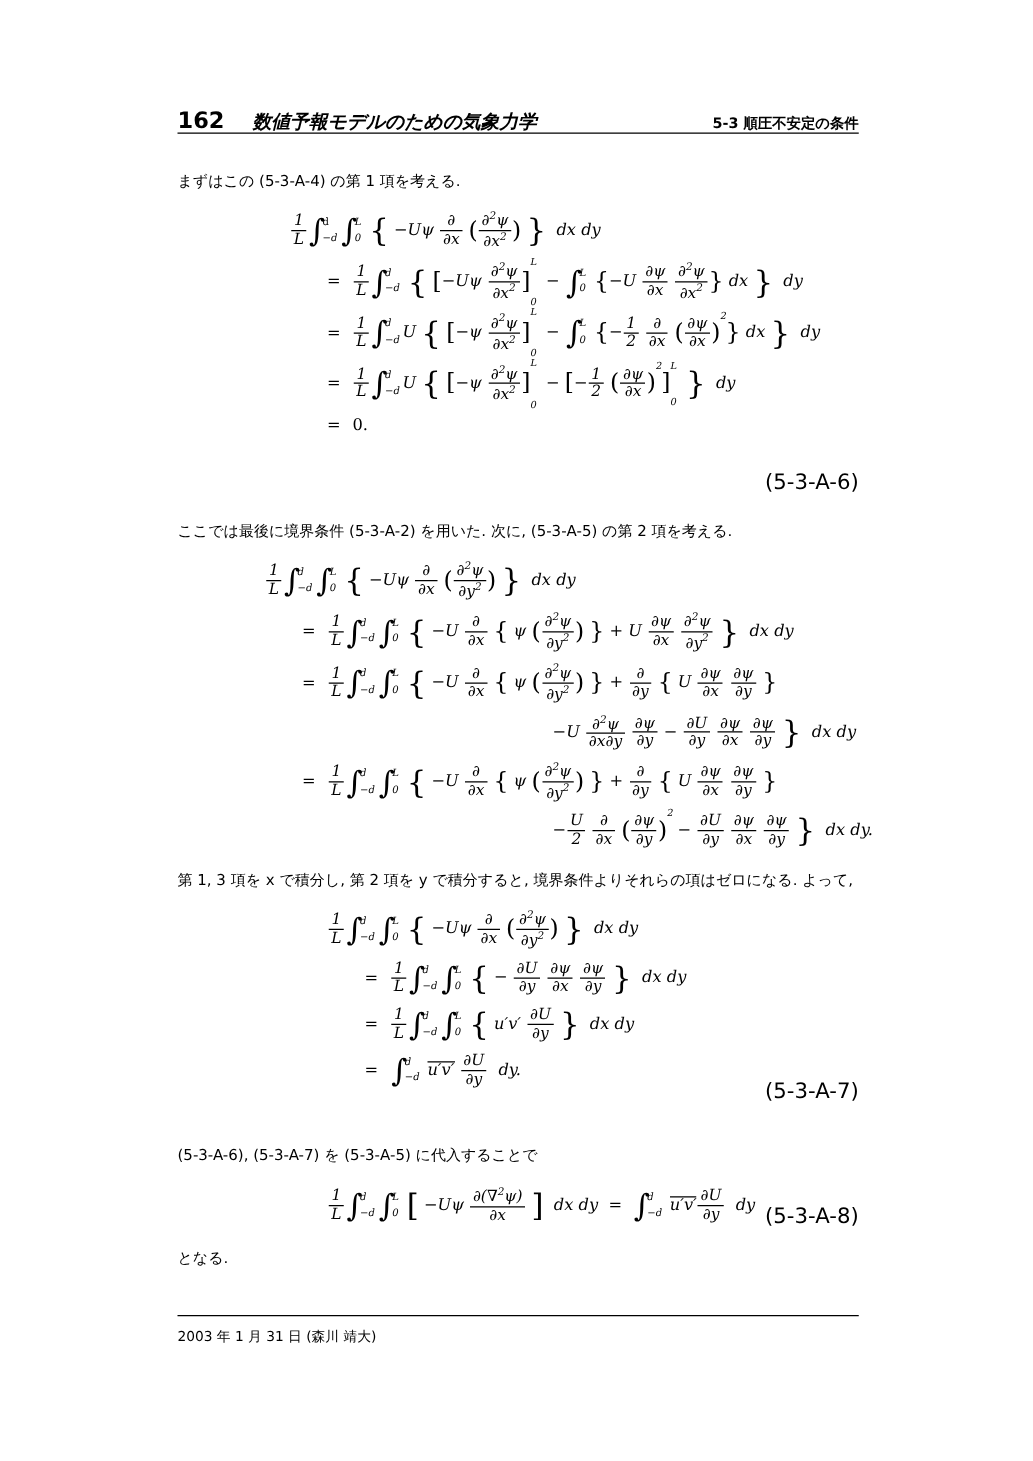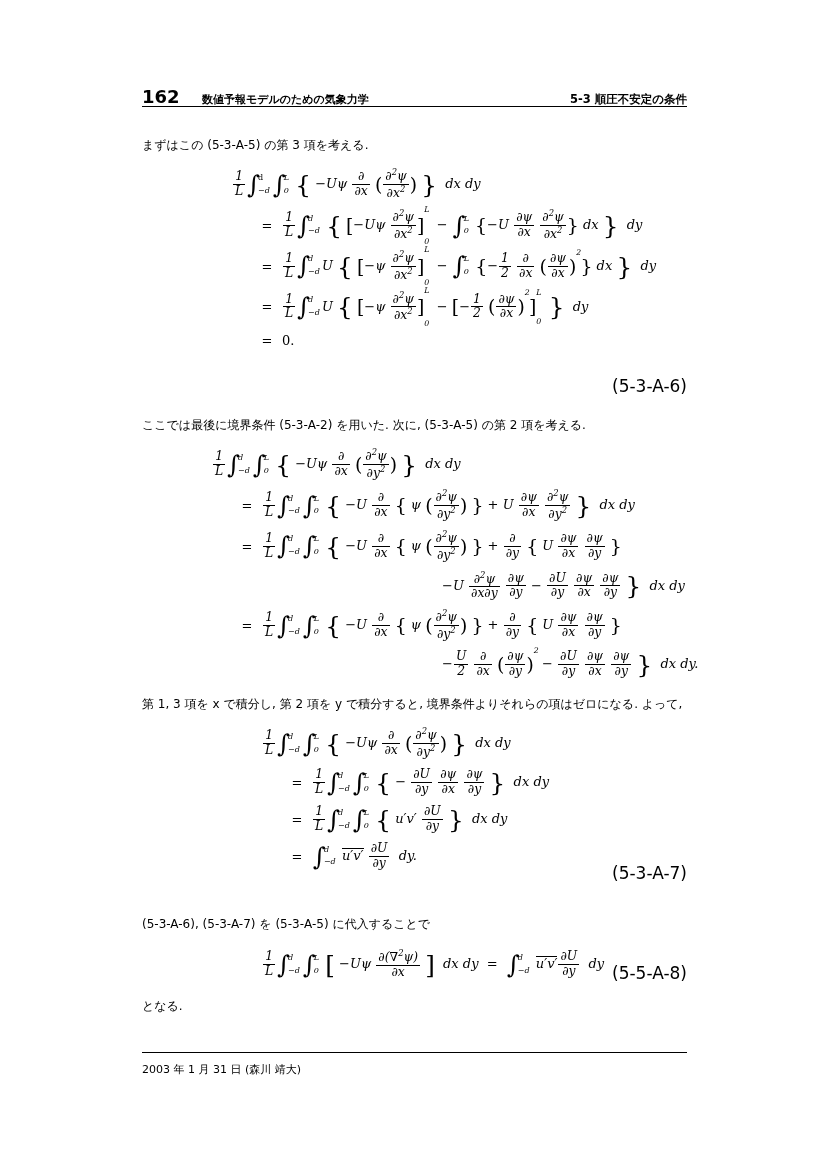--- a/index.html
+++ b/index.html
@@ -34,21 +34,22 @@
     font-family: "DejaVu Sans", sans-serif;
     font-weight: bold;
     font-size: 11.5px;
   }
   .header .pageno {
     width: 60px;
     font-size: 18px;
   }
   .header .booktitle {
     flex: 1;
-    font-size: 11px;
+    font-size: 15px;
+    font-style: italic;
   }
   .header .sectitle {
     text-align: right;
     font-size: 11.5px;
     white-space: nowrap;
   }
   .header-rule {
     position: absolute;
     left: 142px;
     top: 106px;
@@ -196,21 +197,21 @@
 
   <div class="header">
     <span class="pageno">162</span>
     <span class="booktitle">数値予報モデルのための気象力学</span>
     <span class="sectitle">5-3 順圧不安定の条件</span>
   </div>
   <div class="header-rule"></div>
 
   <div class="body-area">
 
-    <p class="para">まずはこの (5-3-A-5) の第 3 項を考える.</p>
+    <p class="para">まずはこの (5-3-A-4) の第 1 項を考える.</p>
 
     <div class="eqblock" style="margin-top:14px; height:236px;">
 
       <div class="eqrow" style="padding-left:90px;">
         <span class="rhs math">
           <span class="frac"><span class="num">1</span><span class="den">L</span></span><span class="intg"><span class="sym">∫</span><span class="lim"><span class="up mathup">d</span><span class="dn">−<span class="math">d</span></span></span></span><span class="intg"><span class="sym">∫</span><span class="lim"><span class="up">L</span><span class="dn">0</span></span></span>
           <span class="big2">{</span> −<span class="math">Uψ</span> <span class="frac"><span class="num">∂</span><span class="den">∂x</span></span>
           <span class="big">(</span><span class="frac"><span class="num">∂<span class="sup">2</span>ψ</span><span class="den">∂x<span class="sup">2</span></span></span><span class="big">)</span> <span class="big2">}</span>&nbsp;&nbsp;<span class="math">dx dy</span>
         </span>
       </div>
@@ -369,21 +370,21 @@
     <div class="eqblock" style="margin-top:16px; height:48px;">
       <div class="eqrow" style="padding-left:120px;">
         <span class="rhs math">
           <span class="frac"><span class="num">1</span><span class="den">L</span></span><span class="intg"><span class="sym">∫</span><span class="lim"><span class="up">d</span><span class="dn">−d</span></span></span><span class="intg"><span class="sym">∫</span><span class="lim"><span class="up">L</span><span class="dn">0</span></span></span>
           <span class="big2">[</span> −<span class="math">Uψ</span> <span class="frac"><span class="num">∂(∇<span class="sup">2</span>ψ)</span><span class="den">∂x</span></span> <span class="big2">]</span>&nbsp;&nbsp;<span class="math">dx dy</span>
           &nbsp;=&nbsp;
           <span class="intg"><span class="sym">∫</span><span class="lim"><span class="up">d</span><span class="dn">−d</span></span></span>
           <span class="ovl math">u′v′</span><span class="frac"><span class="num">∂U</span><span class="den">∂y</span></span>&nbsp;&nbsp;<span class="math">dy</span>
         </span>
       </div>
-      <span class="tag" style="top:14px;">(5-5-A-8)</span>
+      <span class="tag" style="top:14px;">(5-3-A-8)</span>
     </div>
 
     <p class="para" style="">となる.</p>
 
   </div>
 
   <div class="footer-rule"></div>
   <div class="footer">2003 年 1 月 31 日 (森川 靖大)</div>
 
 </div>

